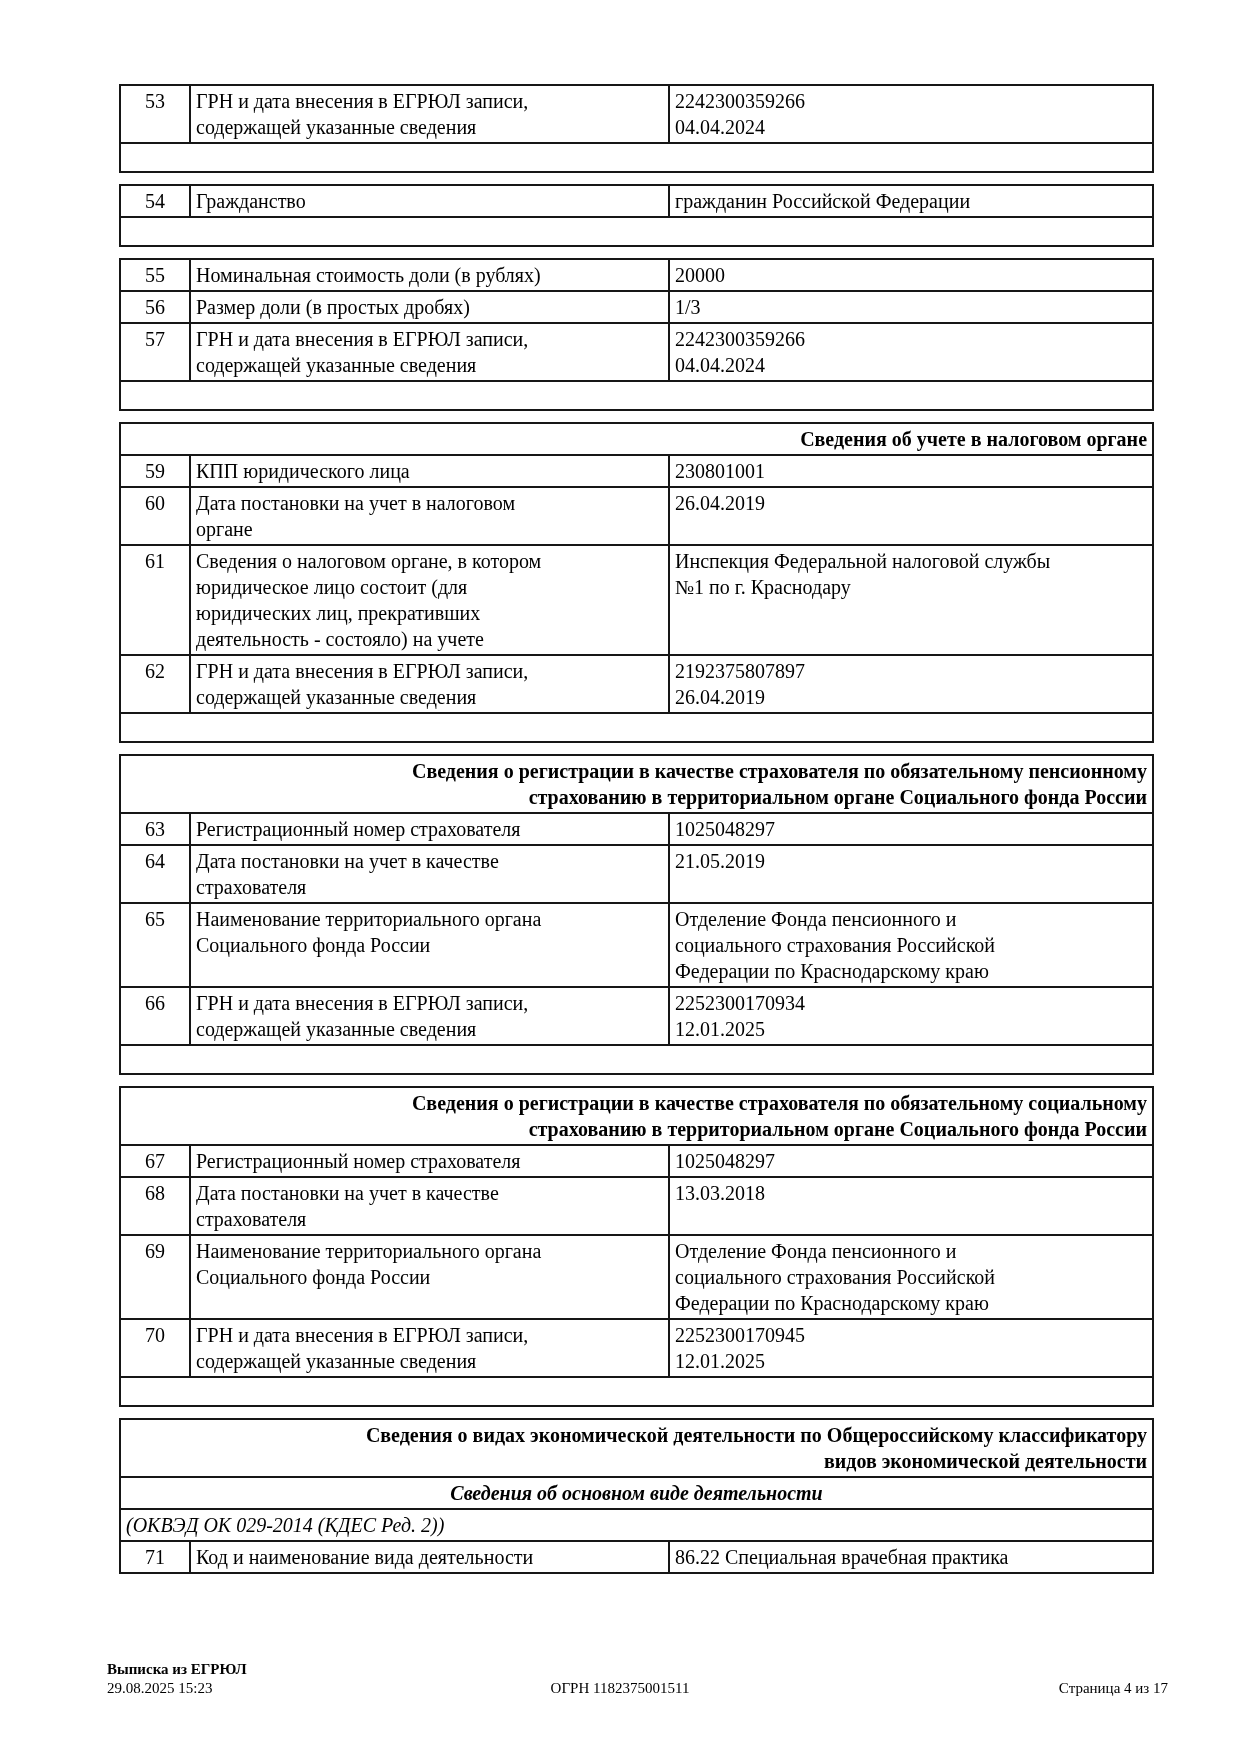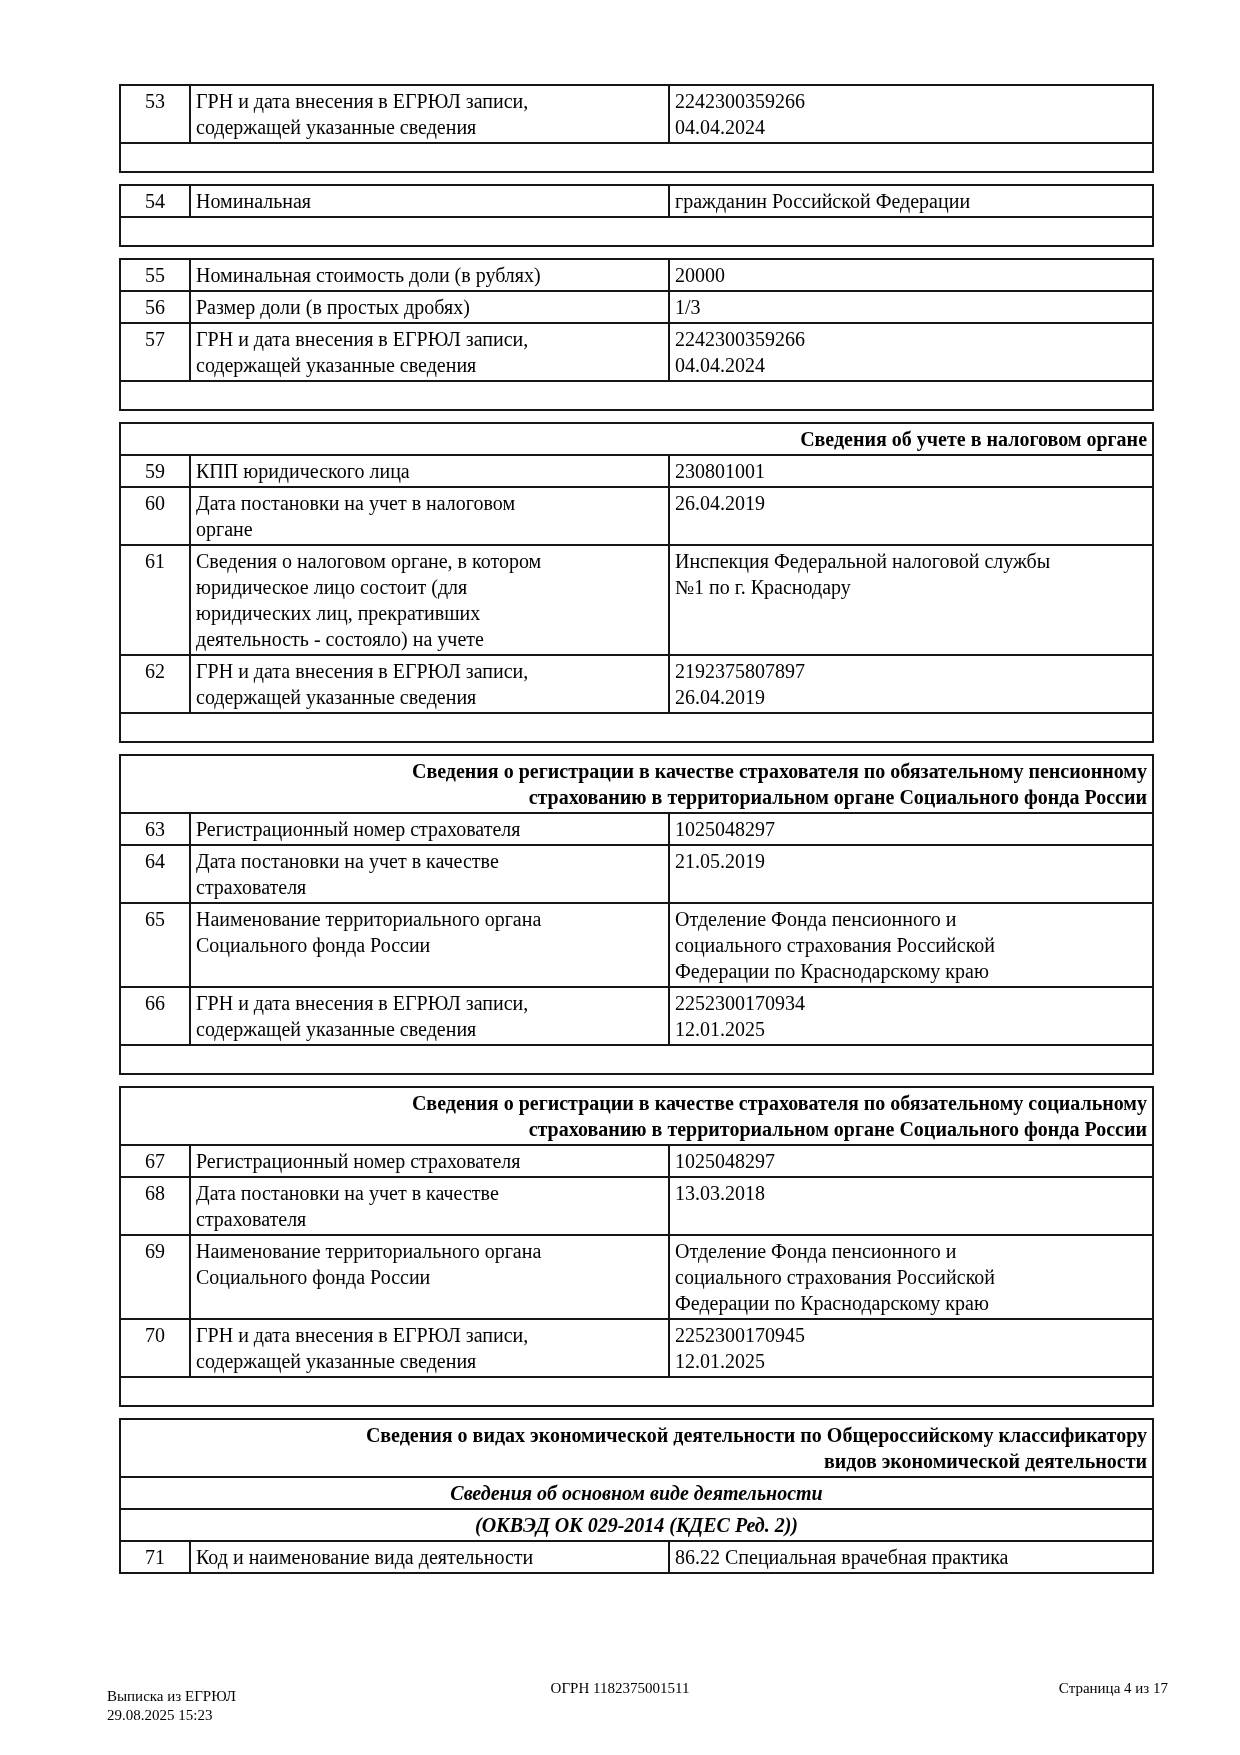--- a/index.html
+++ b/index.html
@@ -43,34 +43,32 @@
     margin-top: 27px;
   }
   td.sub-bi {
     text-align: center;
     font-weight: bold;
     font-style: italic;
     padding: 4px 8px;
     margin-left: 28px;
   }
   td.sub-i {
-    text-align: center;
     font-style: italic;
     padding: 4px 8px;
-    font-weight: bold;
   }
   .footer {
     position: absolute;
     left: 0; top: 1660px;
     width: 1240px;
     font-size: 15px;
     line-height: 19px;
   }
   .f-left { position: absolute; left: 107px; top: 0; }
-  .f-title { font-weight: normal; margin-top: 27px; }
+  .f-title { font-weight: bold; }
   .f-center { position: absolute; left: 0; top: 19px; width: 100%; text-align: center; }
   .f-right { position: absolute; right: 72px; top: 19px; }
 </style>
 </head>
 <body>
 
 <div class="doc">
 
   <table class="sec">
     <colgroup>
@@ -94,21 +92,21 @@
 
   <table class="sec">
     <colgroup>
         <col class="c-num">
         <col class="c-lbl">
         <col class="c-val">
       </colgroup>
     <tbody>
         <tr>
       <td class="num">54</td>
-      <td class="lbl">Номинальная</td>
+      <td class="lbl">Гражданство</td>
       <td class="val">гражданин Российской Федерации</td>
     </tr>
     <tr class="empty">
           <td colspan="3"></td>
         </tr>
   </tbody>
     </table>
 
   <table class="sec">
     <colgroup>

